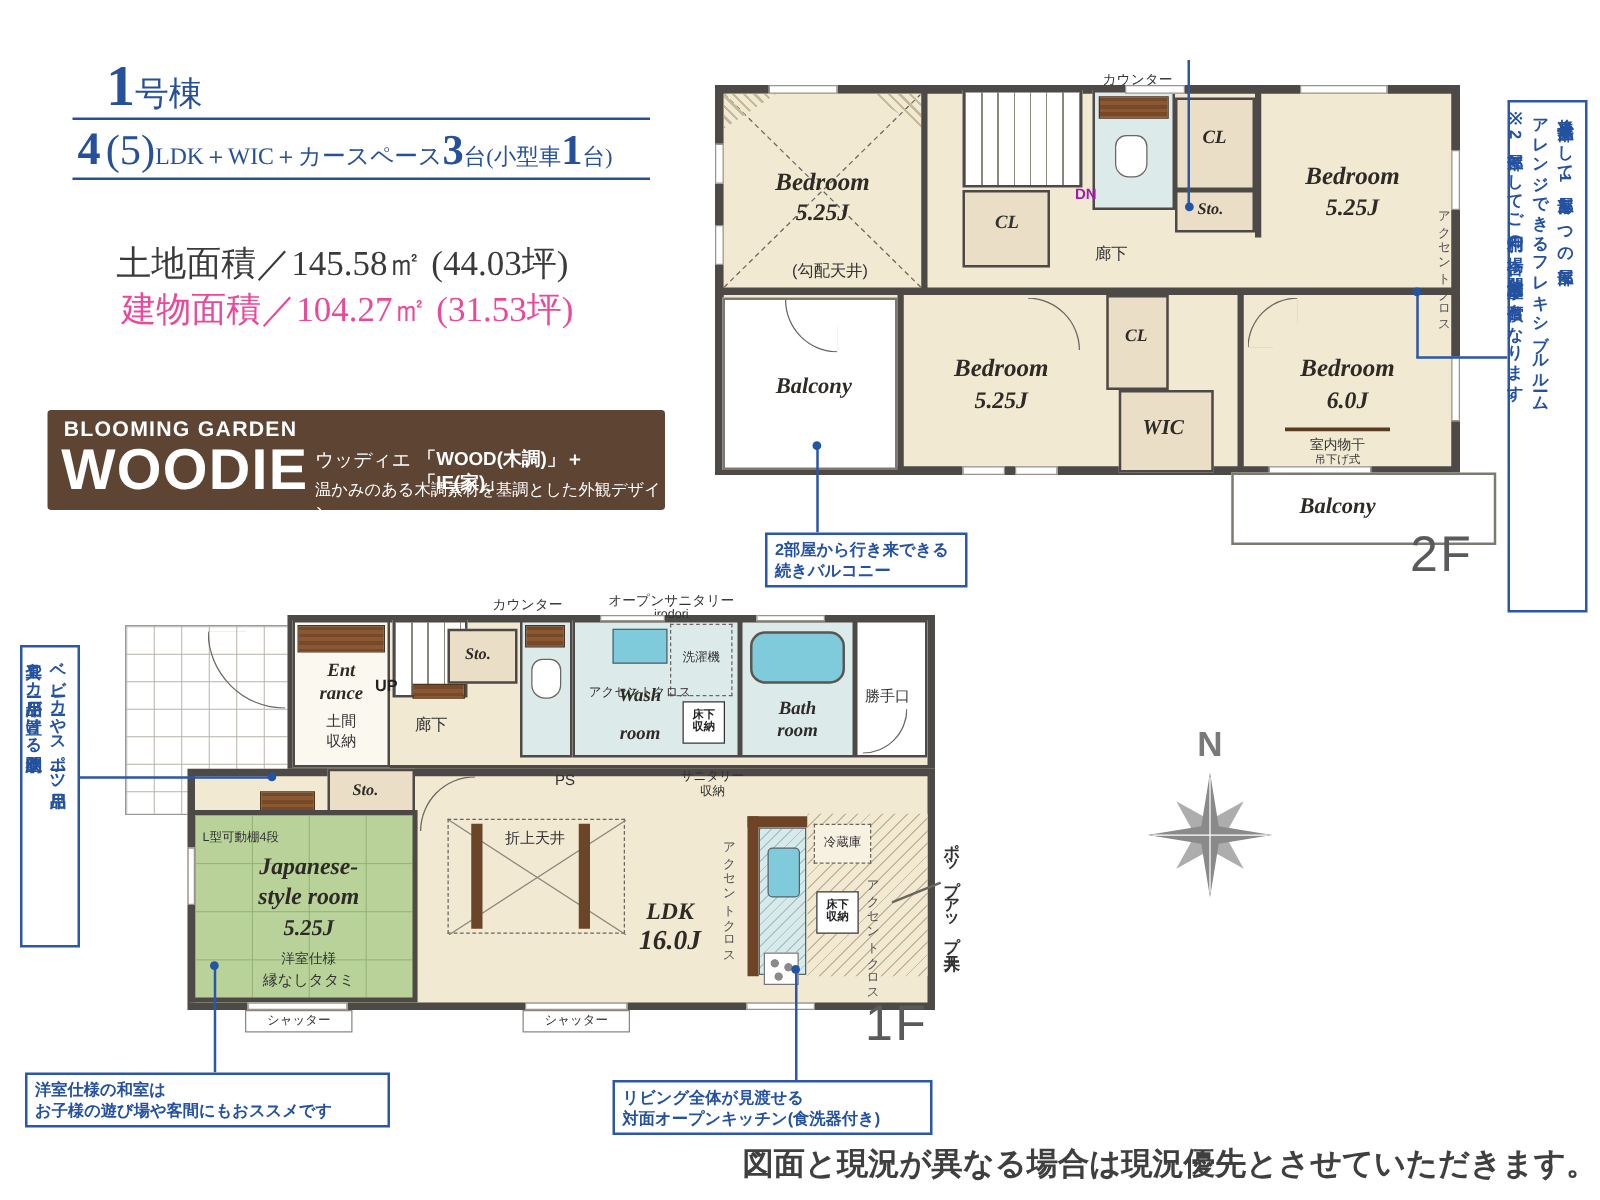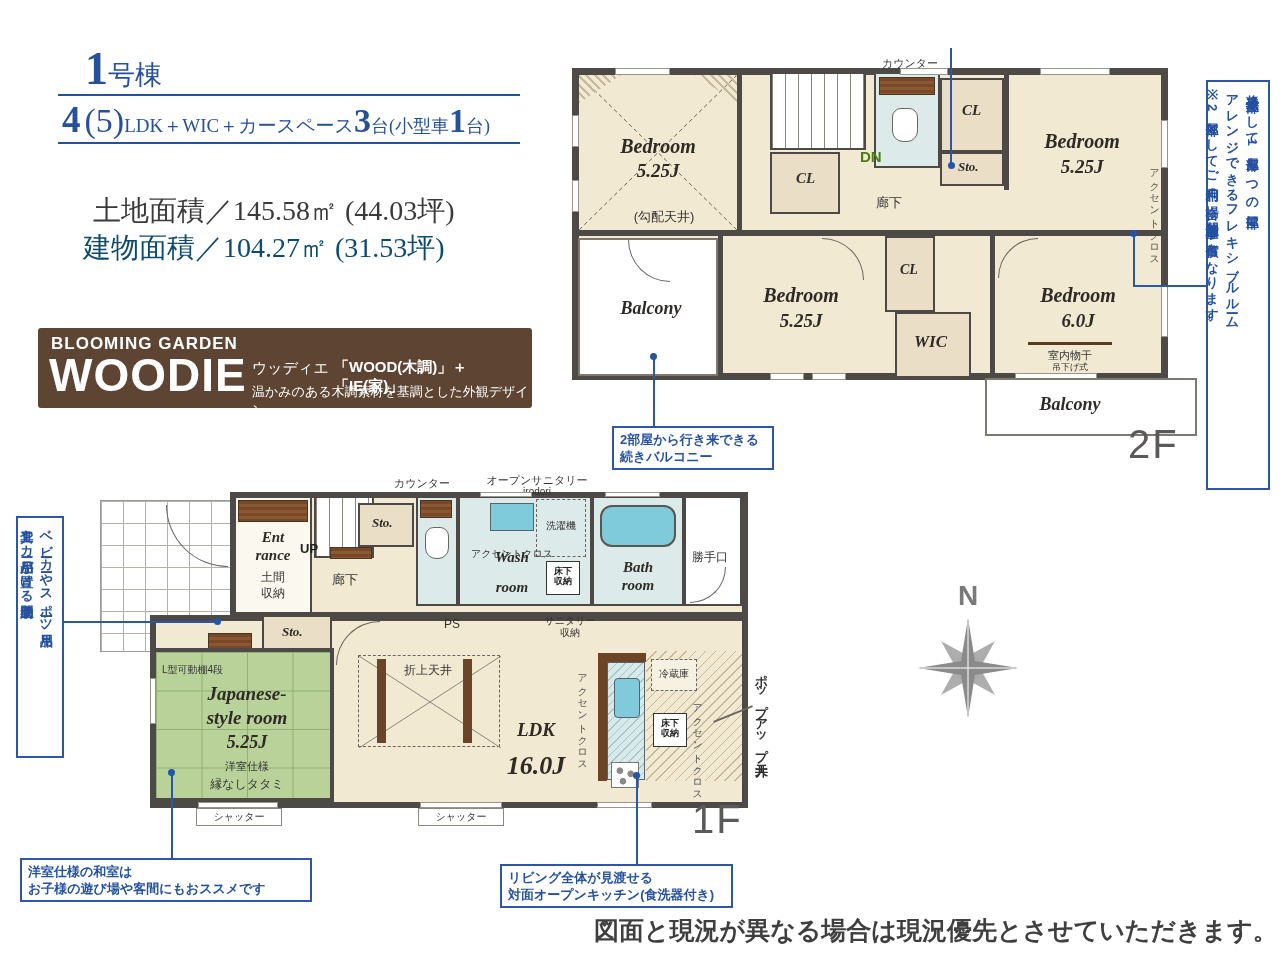--- a/index.html
+++ b/index.html
@@ -52,21 +52,21 @@
   <div class="abs" style="left:85px;top:42px;">
     <span class="serif blue" style="font-size:46px;font-weight:bold;">1</span><span class="serif blue" style="font-size:27px;">号棟</span>
   </div>
   <div class="abs" style="left:58px;top:94px;width:462px;border-top:2px solid #27509b;"></div>
   <div class="abs serif blue" style="left:62px;top:98px;width:470px;white-space:nowrap;">
     <span style="font-size:37px;font-weight:bold;">4</span>
     <span style="font-size:34px;">(5)</span><span style="font-size:19px;">LDK＋WIC＋カースペース</span><span style="font-size:34px;font-weight:bold;">3</span><span style="font-size:18px;">台</span><span style="font-size:18px;">(小型車</span><span style="font-size:34px;font-weight:bold;">1</span><span style="font-size:18px;">台)</span>
   </div>
   <div class="abs" style="left:58px;top:142px;width:462px;border-top:2px solid #27509b;"></div>
   <div class="abs serif" style="left:93px;top:192px;font-size:28px;color:#3a3a3a;">土地面積／145.58㎡ (44.03坪)</div>
-  <div class="abs serif" style="left:83px;top:229px;font-size:28px;color:#0c4a6e;">建物面積／104.27㎡ (31.53坪)</div>
+  <div class="abs serif" style="left:97px;top:229px;font-size:28px;color:#ec4899;">建物面積／104.27㎡ (31.53坪)</div>
 
   <div class="abs" style="left:38px;top:328px;width:494px;height:80px;background:#5d4433;border-radius:3px;color:#fff;">
     <div class="abs" style="left:13px;top:6px;font-size:17px;font-weight:bold;letter-spacing:1px;">BLOOMING GARDEN</div>
     <div class="abs" style="left:11px;top:24px;font-size:46px;font-weight:bold;letter-spacing:1px;line-height:1;">WOODIE</div>
     <div class="abs" style="left:214px;top:31px;font-size:15px;">ウッディエ</div>
     <div class="abs" style="left:296px;top:30px;font-size:15px;font-weight:bold;">「WOOD(木調)」＋「IE(家)」</div>
     <div class="abs" style="left:214px;top:55px;font-size:13px;">温かみのある木調素材を基調とした外観デザイン</div>
   </div>
 
   <div class="abs" style="left:570px;top:60px;width:640px;height:415px;z-index:5;">
@@ -86,21 +86,21 @@
 
     <div class="abs wall" style="left:167px;top:10px;width:5px;height:165px;"></div>
 
     <div class="abs stairs" style="left:200px;top:12px;width:96px;height:78px;"></div>
     <div class="abs cell" style="left:200px;top:92px;width:70px;height:62px;"></div>
     <div class="abs jl rname" style="left:226px;top:110px;font-size:15px;">CL</div>
     <div class="abs waterroom" style="left:304px;top:12px;width:66px;height:96px;border:2px solid #4d4946;"></div>
     <div class="abs counter" style="left:309px;top:17px;width:56px;height:18px;"></div>
     <div class="abs fixture" style="left:322px;top:48px;width:26px;height:34px;"></div>
     <div class="abs jl cx" style="left:340px;top:-4px;font-size:11px;white-space:nowrap;">カウンター</div>
-    <div class="abs jl" style="left:290px;top:88px;font-size:15px;font-weight:bold;color:#4d7c0f;">DN</div>
+    <div class="abs jl" style="left:290px;top:88px;font-size:12px;font-weight:bold;color:#a21caf;">DN</div>
     <div class="abs jl" style="left:306px;top:134px;font-size:13px;">廊下</div>
 
     <div class="abs cell" style="left:370px;top:18px;width:64px;height:74px;"></div>
     <div class="abs rname" style="left:392px;top:42px;font-size:15px;">CL</div>
     <div class="abs cell" style="left:370px;top:92px;width:64px;height:34px;"></div>
     <div class="abs rname" style="left:388px;top:99px;font-size:13px;">Sto.</div>
     <div class="abs wall" style="left:434px;top:10px;width:5px;height:120px;"></div>
 
     <div class="abs rname cx" style="left:512px;top:70px;font-size:20px;">Bedroom</div>
     <div class="abs rname cx" style="left:512px;top:96px;font-size:19px;">5.25J</div>
@@ -217,21 +217,21 @@
     <div class="abs dashedbox" style="left:258px;top:180px;width:142px;height:92px;">
       <svg width="142" height="92" style="position:absolute;left:0;top:0;">
         <line x1="0" y1="0" x2="142" y2="92" stroke="#8a857d" stroke-width="1"></line>
         <line x1="142" y1="0" x2="0" y2="92" stroke="#8a857d" stroke-width="1"></line>
       </svg>
       <div class="abs" style="left:18px;top:3px;width:9px;height:84px;background:#6b4527;"></div>
       <div class="abs" style="left:104px;top:3px;width:9px;height:84px;background:#6b4527;"></div>
       <div class="abs jl" style="left:42px;top:6px;font-size:12px;background:#f2e9d2;padding:0 3px;">折上天井</div>
     </div>
     <div class="abs rname cx" style="left:436px;top:244px;font-size:19px;">LDK</div>
-    <div class="abs rname cx" style="left:436px;top:276px;font-size:26px;">16.0J</div>
+    <div class="abs rname cx" style="left:436px;top:264px;font-size:22px;">16.0J</div>
     <div class="abs vt vlabel" style="left:475px;top:192px;height:100px;">アクセントクロス</div>
     <div class="abs arc arc-tl" style="left:236px;top:146px;width:44px;height:44px;"></div>
 
     <div class="abs" style="left:498px;top:178px;width:48px;height:9px;background:#6e4426;"></div>
     <div class="abs" style="left:498px;top:178px;width:9px;height:128px;background:#6e4426;"></div>
     <div class="abs bluecounter" style="left:507px;top:187px;width:38px;height:118px;"></div>
     <div class="abs" style="left:514px;top:203px;width:26px;height:40px;background:#7fcadb;border:1.5px solid #55636a;border-radius:4px;"></div>
     <div class="abs" style="left:511px;top:287px;width:28px;height:26px;background:#fff;border:1.5px solid #777;
          background-image:radial-gradient(circle at 30% 32%,#8a8a8a 3px,transparent 3.6px),radial-gradient(circle at 72% 45%,#8a8a8a 3px,transparent 3.6px),radial-gradient(circle at 42% 76%,#8a8a8a 3px,transparent 3.6px);"></div>
 
@@ -289,21 +289,21 @@
   <div class="abs conn" style="left:64px;top:621px;width:154px;height:2px;"></div>
   <div class="abs dot" style="left:214px;top:618px;"></div>
 
   <div class="abs callout" style="left:20px;top:858px;width:292px;">
     <div>洋室仕様の和室は</div>
     <div>お子様の遊び場や客間にもおススメです</div>
   </div>
   <div class="abs conn" style="left:171px;top:774px;width:2px;height:84px;"></div>
   <div class="abs dot" style="left:168px;top:769px;"></div>
 
-  <div class="abs callout" style="left:490px;top:864px;width:233px;margin-left:10px;">
+  <div class="abs callout" style="left:490px;top:864px;width:256px;">
     <div>リビング全体が見渡せる</div>
     <div>対面オープンキッチン(食洗器付き)</div>
   </div>
   <div class="abs conn" style="left:636px;top:778px;width:2px;height:86px;"></div>
   <div class="abs dot" style="left:633px;top:772px;"></div>
 
   <div class="abs" style="left:912px;top:580px;width:112px;height:160px;">
     <div style="text-align:center;font-size:28px;font-weight:bold;color:#7a7a7a;">N</div>
     <svg width="100" height="100" style="position:absolute;left:6px;top:38px;">
       <polygon points="77,23 62,50 77,77 50,62 23,77 38,50 23,23 50,38" fill="#adadad"></polygon>

